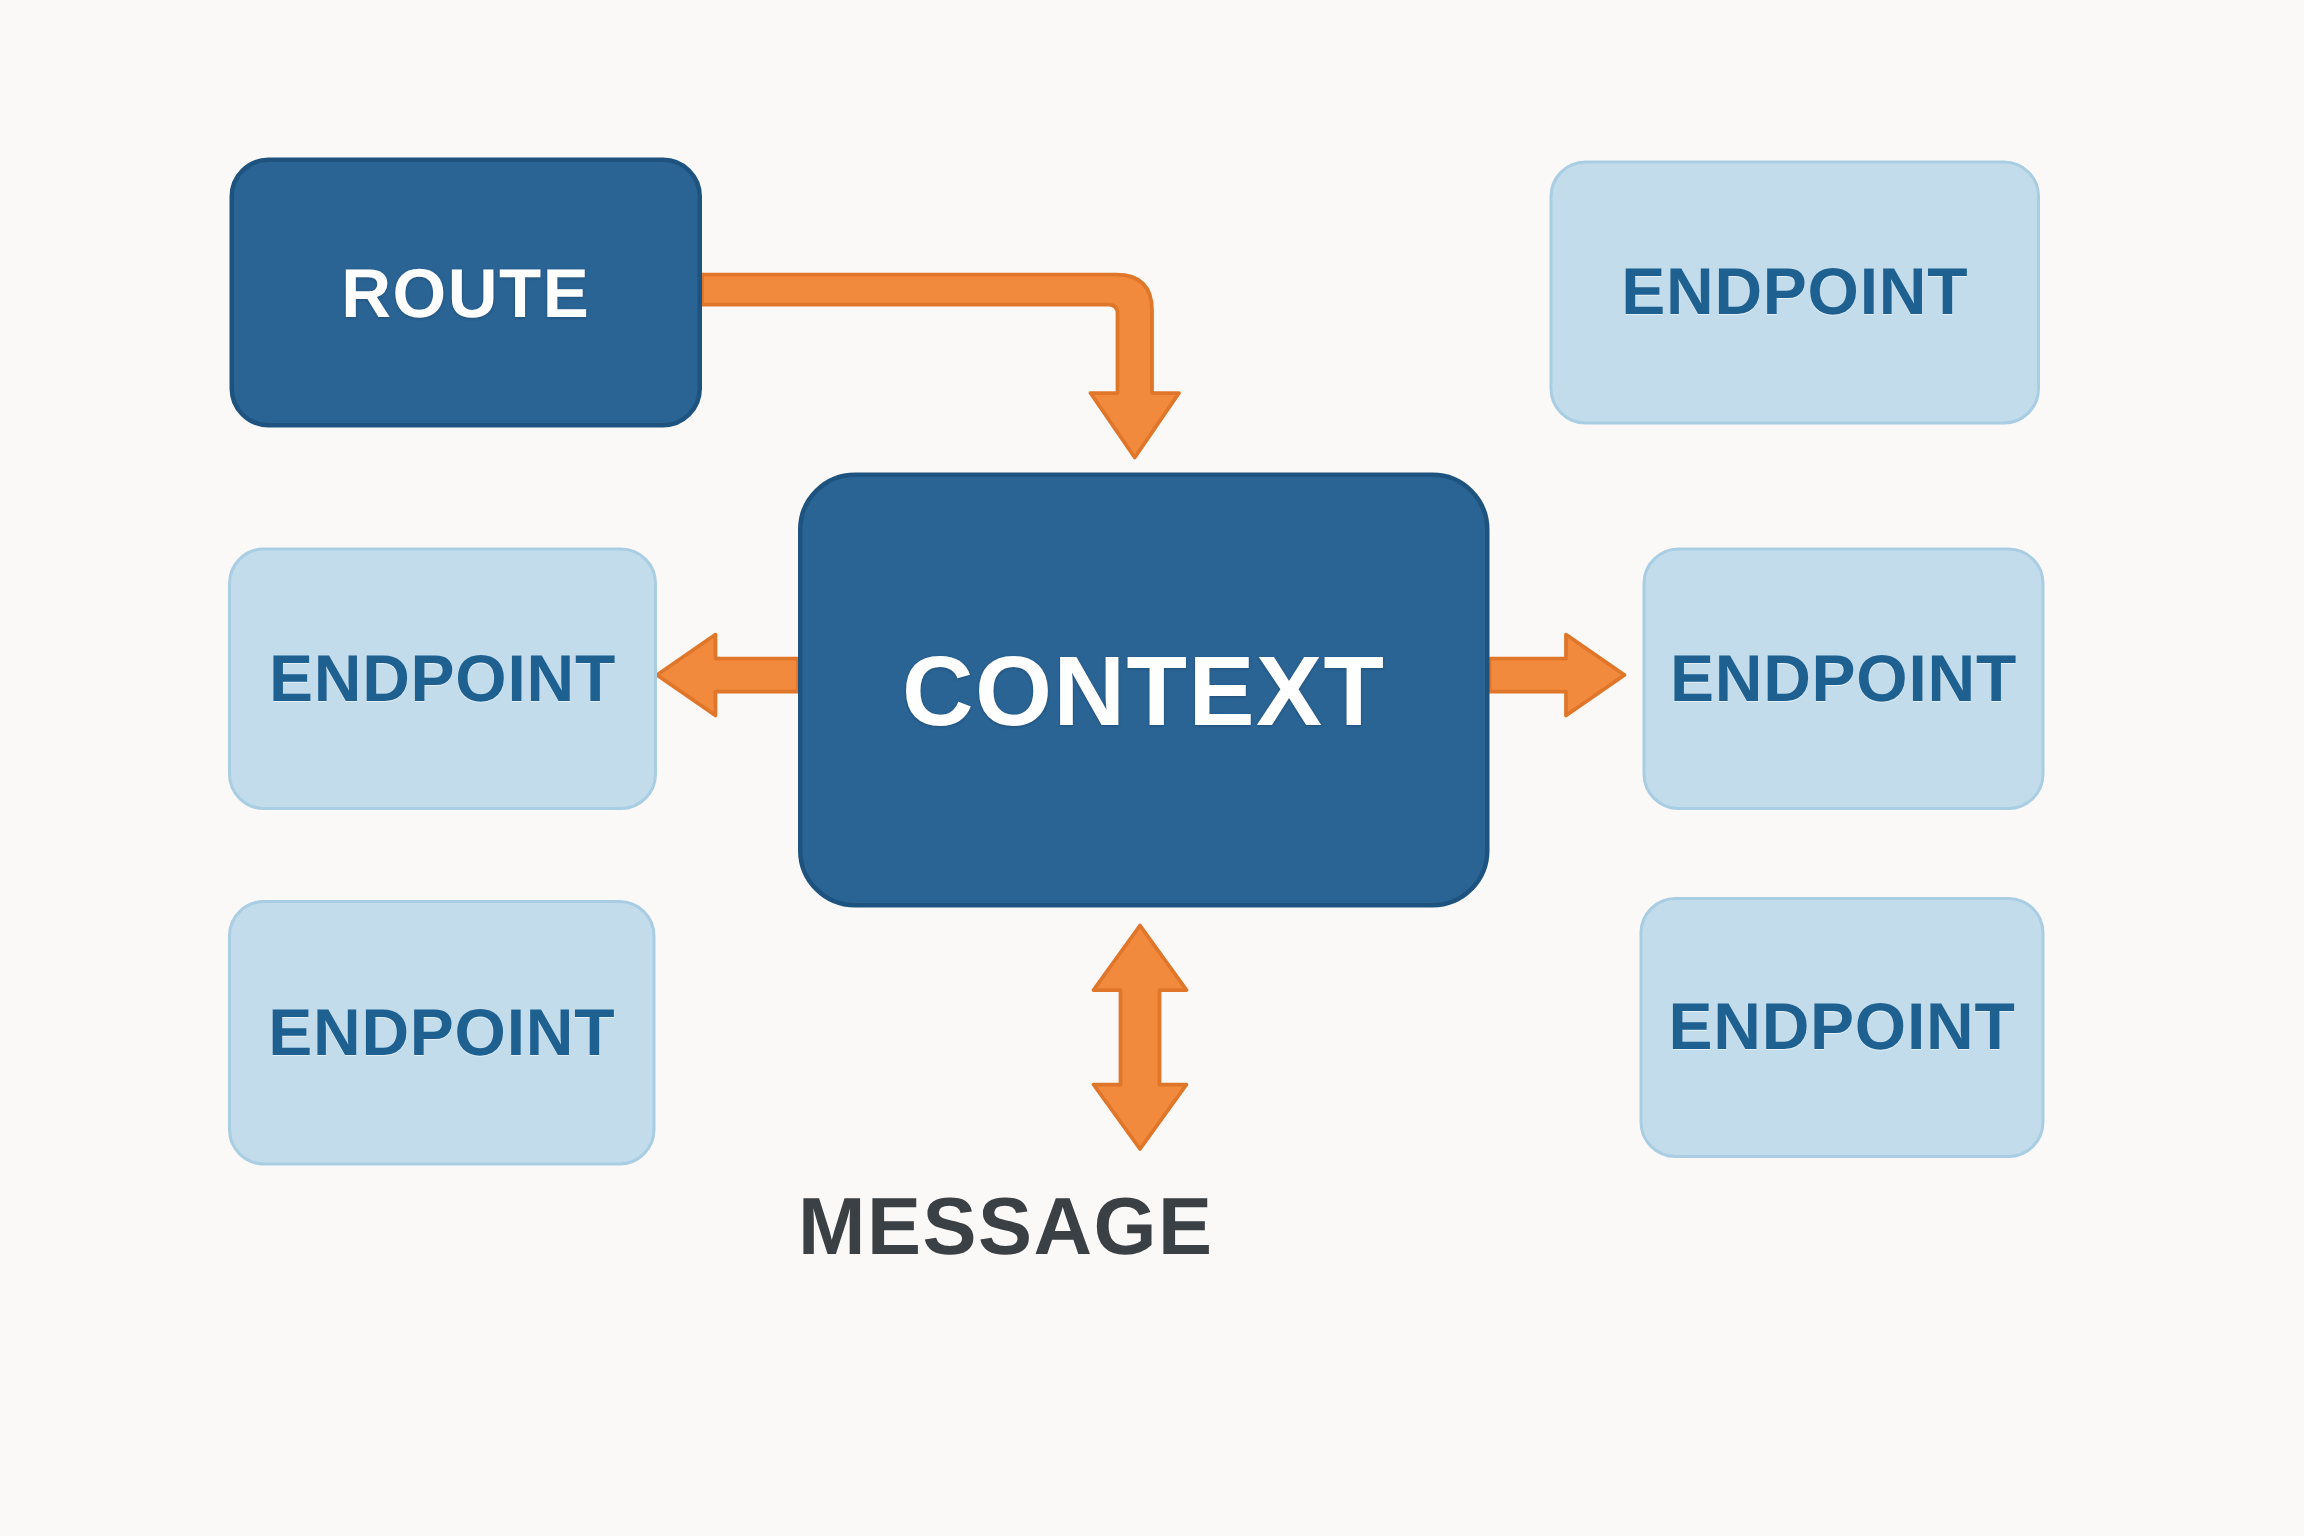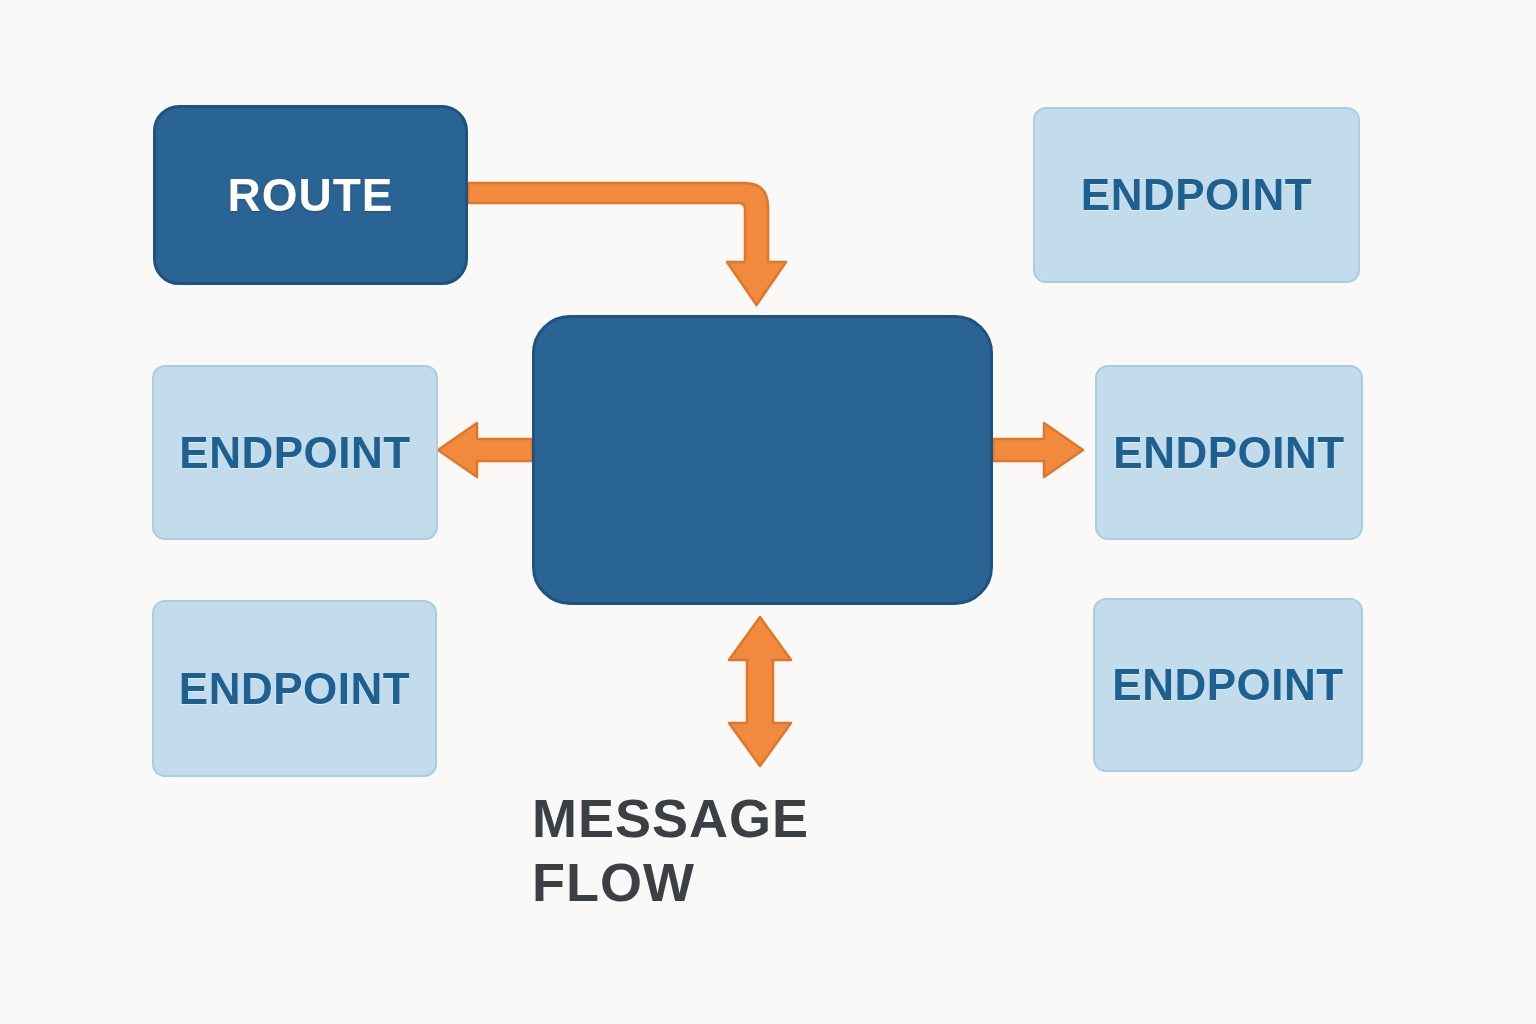--- a/index.html
+++ b/index.html
@@ -68,21 +68,21 @@
   .node-camel-context {
     left: 532px; top: 315px;
     width: 461px; height: 290px;
     border-radius: 38px;
     font-size: 66px; line-height: 82px;
     letter-spacing: 1px;
   }
   .endpoint {
     font-size: 44px;
     letter-spacing: 0.5px;
-    border-radius: 13px;
+    border-radius: 24px;
   }
   .endpoint-top-right    { left: 1033px; top: 107px; width: 327px; height: 176px; }
   .endpoint-middle-left  { left: 152px;  top: 365px; width: 286px; height: 175px; }
   .endpoint-middle-right { left: 1095px; top: 365px; width: 268px; height: 175px; }
   .endpoint-bottom-left  { left: 152px;  top: 600px; width: 285px; height: 177px; }
   .endpoint-bottom-right { left: 1093px; top: 598px; width: 270px; height: 174px; }
   .caption {
     position: absolute;
     left: 532px; top: 786px;
     width: 461px;
@@ -104,20 +104,21 @@
     <path class="arrow-shape" d="M 532 439 L 477 439 L 477 423 L 438 450 L 477 477 L 477 461 L 532 461 Z"></path>
     <path class="arrow-shape" d="M 993 439 L 1044 439 L 1044 423 L 1083 450 L 1044 477 L 1044 461 L 993 461 Z"></path>
     <path class="arrow-shape" d="M 760 617 L 791 660 L 773 660 L 773 723 L 791 723 L 760 766 L 729 723 L 747 723 L 747 660 L 729 660 Z"></path>
   </svg>
 
   <div class="node node-dark node-route-builder">
     <span class="line">ROUTE</span>
   </div>
 
   <div class="node node-dark node-camel-context">
+    <span class="line">CONTEXT</span>
   </div>
 
   <div class="node node-light endpoint endpoint-top-right">
     <span class="line">ENDPOINT</span>
   </div>
 
   <div class="node node-light endpoint endpoint-middle-left">
     <span class="line">ENDPOINT</span>
   </div>
 
@@ -128,16 +129,15 @@
   <div class="node node-light endpoint endpoint-bottom-left">
     <span class="line">ENDPOINT</span>
   </div>
 
   <div class="node node-light endpoint endpoint-bottom-right">
     <span class="line">ENDPOINT</span>
   </div>
 
   <div class="caption">
     <span class="line">MESSAGE</span>
-    <span class="line">FLOW</span>
   </div>
 
 </div>
 
 </body></html>

